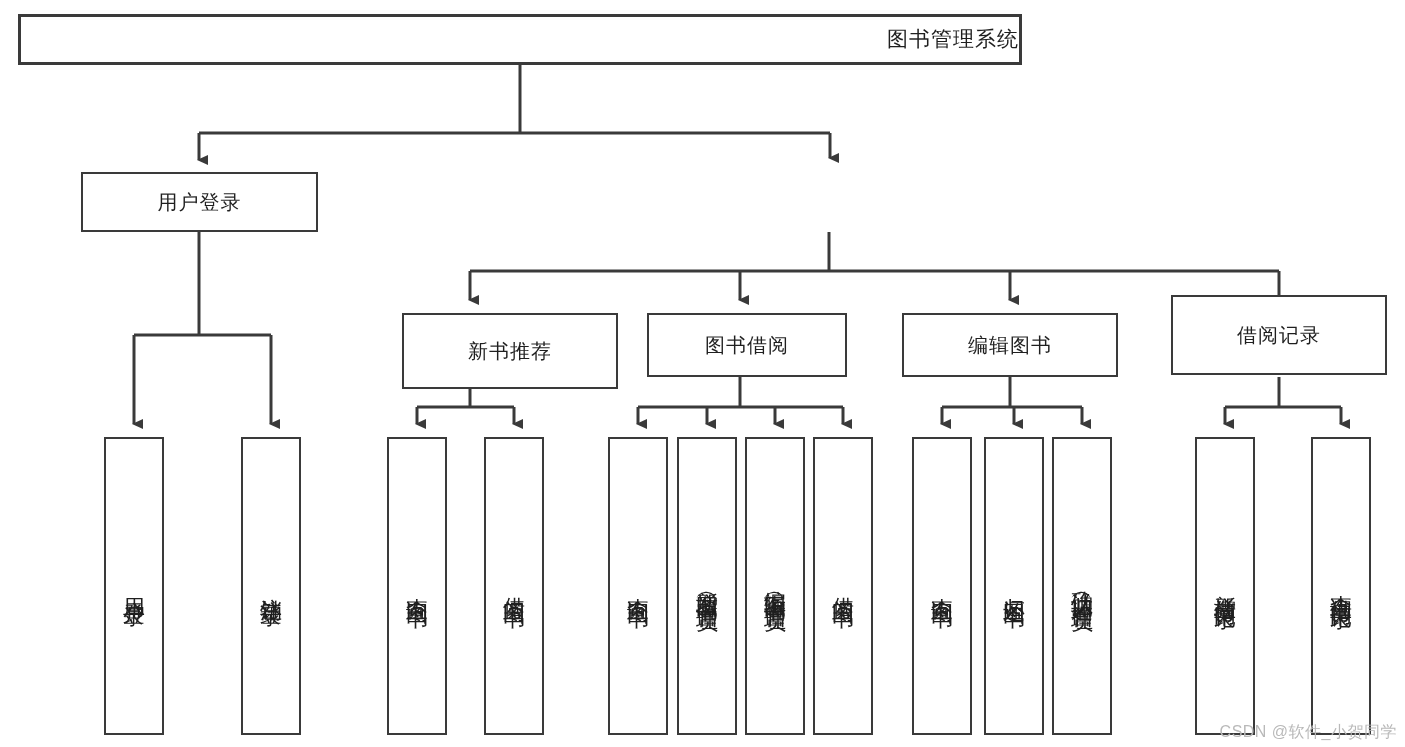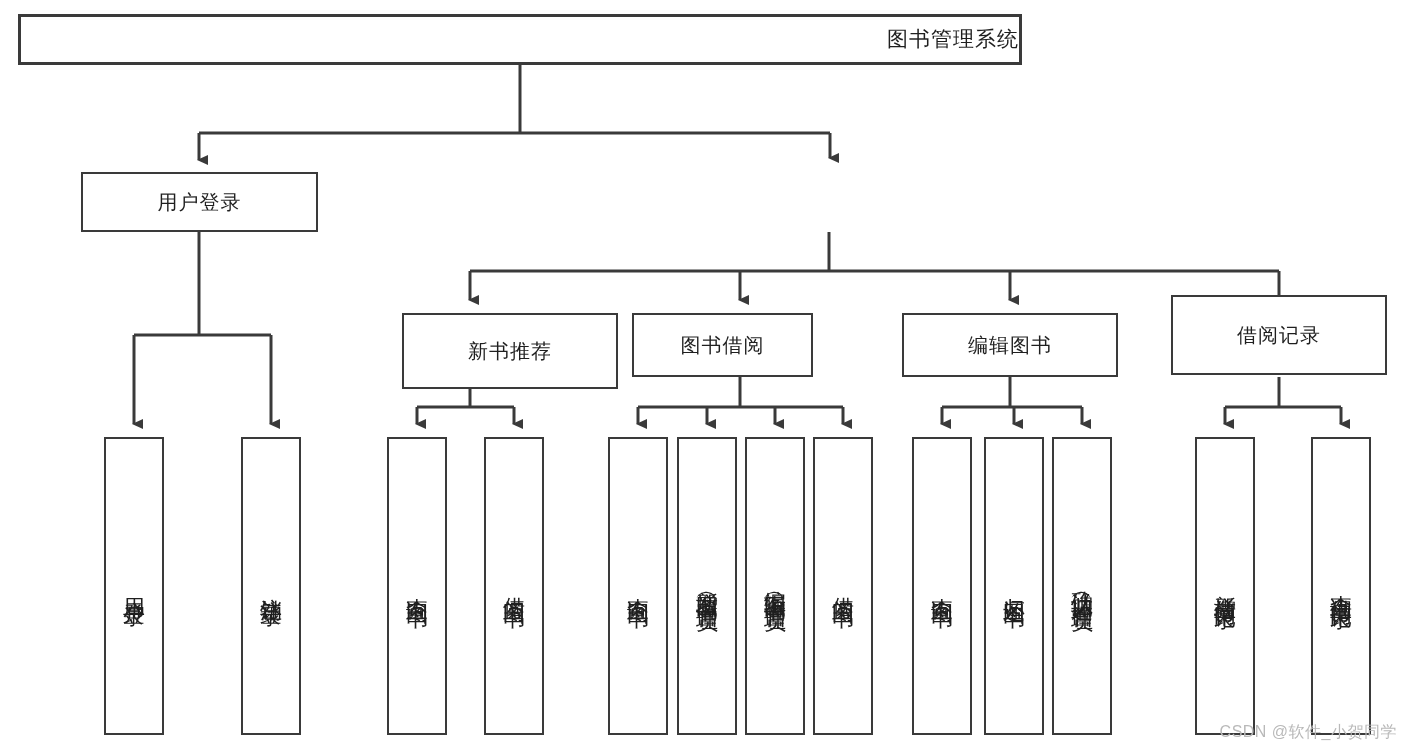--- a/index.html
+++ b/index.html
@@ -85,21 +85,21 @@
     <span class="lbl">图书管理系统</span>
   </div>
 
   <div class="node lvl2" style="left:81px;top:172px;width:237px;height:60px;">
     <span class="lbl">用户登录</span>
   </div>
 
   <div class="node lvl3" style="left:362px;top:313px;width:216px;height:76px;margin-left:40px;">
     <span class="lbl">新书推荐</span>
   </div>
-  <div class="node lvl3" style="left:632px;top:313px;width:181px;height:64px;">
+  <div class="node lvl3" style="left:647px;top:313px;width:200px;height:64px;">
     <span class="lbl">图书借阅</span>
   </div>
   <div class="node lvl3" style="left:902px;top:313px;width:216px;height:64px;">
     <span class="lbl">编辑图书</span>
   </div>
   <div class="node lvl3" style="left:1171px;top:295px;width:216px;height:80px;">
     <span class="lbl">借阅记录</span>
   </div>
 
   <div class="leaf" style="left:104px;top:437px;width:60px;height:298px;">

